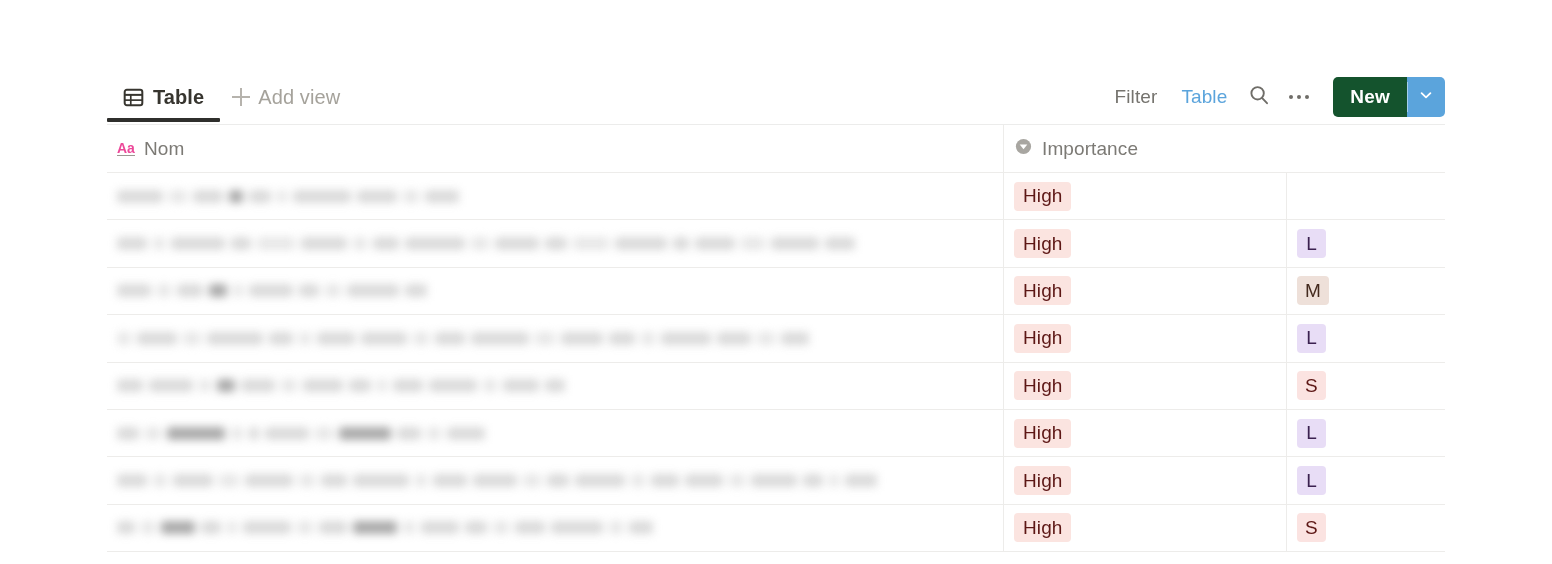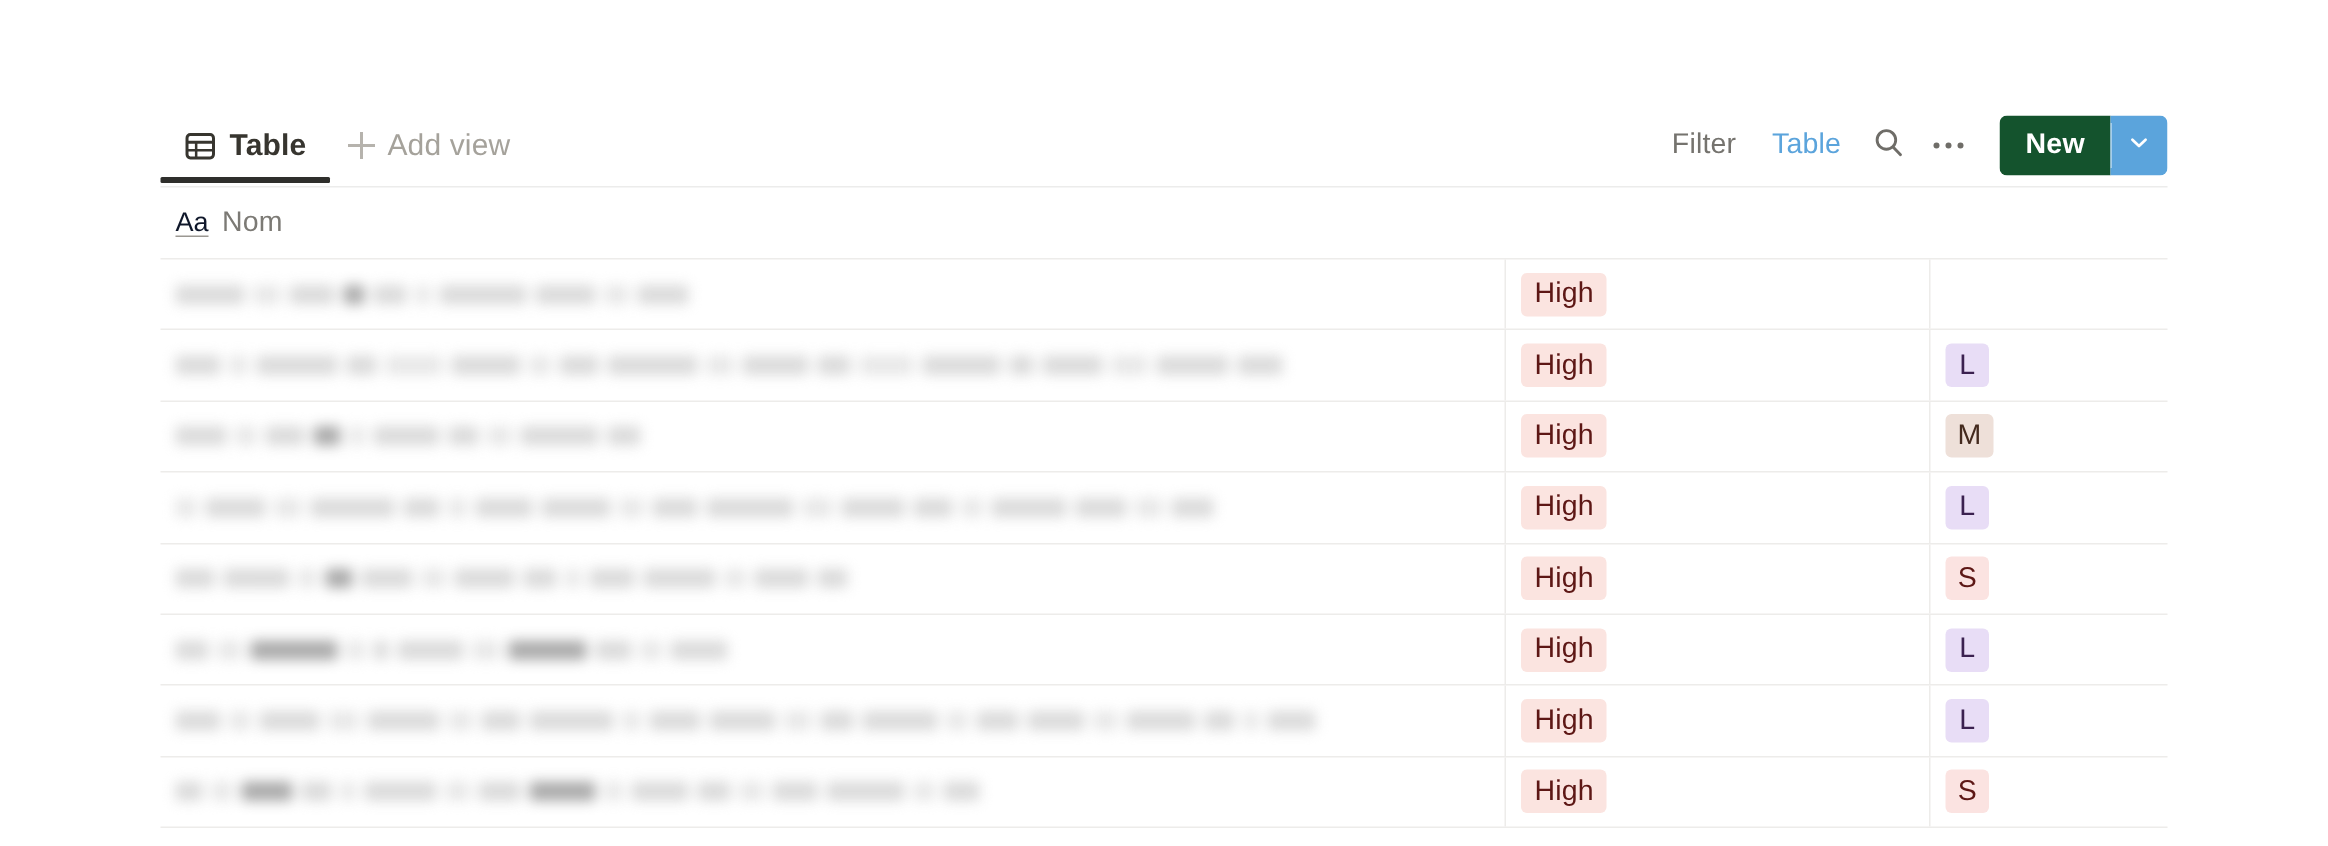--- a/index.html
+++ b/index.html
@@ -213,23 +213,23 @@
   .col-head {
     display: flex;
     align-items: center;
     gap: 9px;
     color: #7c7a75;
     font-size: 19px;
     letter-spacing: 0.1px;
   }
 
   .aa-icon {
-    font-size: 18px;
-    font-weight: normal;
-    color: #0f172a;
+    font-size: 14px;
+    font-weight: bold;
+    color: #ec4899;
     border-bottom: 1.6px solid #9b9892;
     line-height: 1.05;
     padding-bottom: 0px;
     letter-spacing: 0px;
     display: inline-block;
   }
 
   .select-icon { display: block; }
 
   
@@ -331,20 +331,31 @@
 
   <div class="table">
 
     <div class="trow header">
       <div class="cell col-name">
         <div class="col-head">
           <span class="aa-icon">Aa</span>
           <span>Nom</span>
         </div>
       </div>
+      <div class="cell col-importance">
+        <div class="col-head">
+          <span class="select-icon">
+            <svg width="19" height="19" viewBox="0 0 20 20">
+              <circle cx="10" cy="10" r="8" fill="#a8a6a1"></circle>
+              <polygon points="6,8 14,8 10,13" fill="#ffffff"></polygon>
+            </svg>
+          </span>
+          <span>Importance</span>
+        </div>
+      </div>
     </div>
 
     <div id="rows-host">
         <div class="trow body">
           <div class="cell col-name">
             <div class="redacted">
               <span class="lt" style="width: 46px;"></span>
               <span class="vl" style="width: 18px;"></span>
               <span class="lt" style="width: 30px;"></span>
               <span class="dk" style="width: 14px;"></span>

